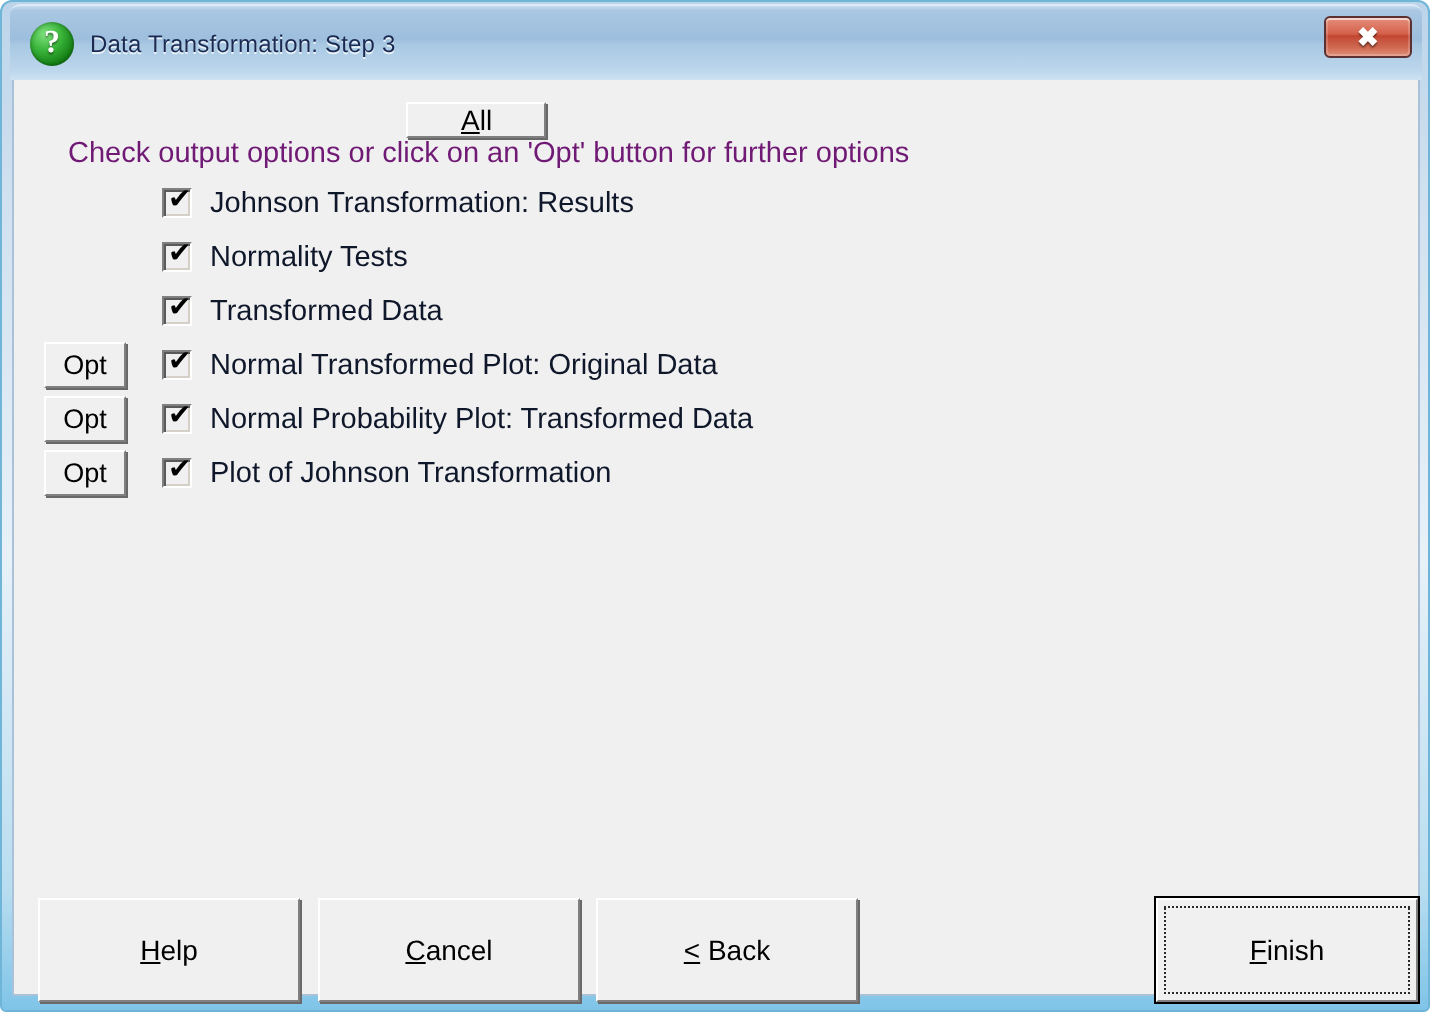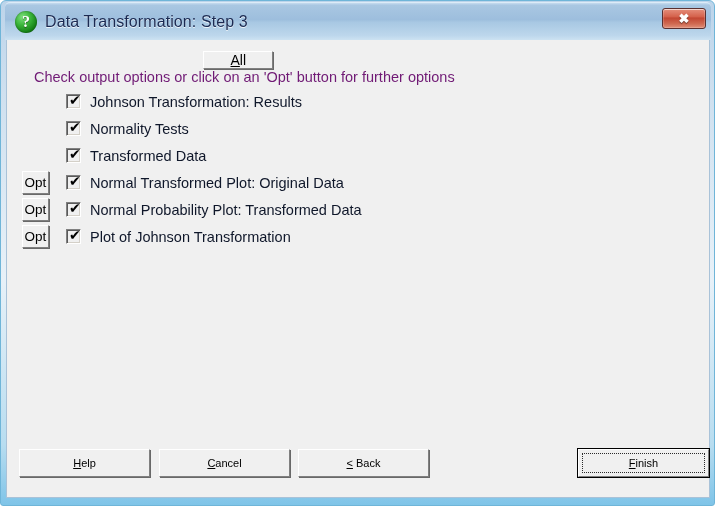--- a/index.html
+++ b/index.html
@@ -72,21 +72,21 @@
     line-height: 22px;
     text-align: center;
     font-family: "Liberation Serif", serif;
     font-weight: bold;
     font-size: 16px;
     color: #ffffff;
     text-shadow: 0 1px 1px rgba(0,0,0,0.45);
   }
   .title-text {
     font-family: "Liberation Sans", sans-serif;
-    font-size: 16px;
+    font-size: 12px;
     color: #1b2a52;
     letter-spacing: 0.1px;
     white-space: nowrap;
     text-shadow: 0 1px 0 rgba(255,255,255,0.75);
   }
 
   
   .close-btn {
     position: absolute;
     right: 8px;
@@ -192,21 +192,21 @@
     top: 48px;
     width: 100%;
   }
   .opt-row {
     position: relative;
     height: 27px;
     display: flex;
     align-items: center;
   }
   .opt-btn-slot {
-    width: 42px;
+    width: 57px;
     flex: 0 0 auto;
     display: flex;
     align-items: center;
     padding-left: 15px;
     box-sizing: border-box;
   }
   .btn-opt {
     width: 41px;
     height: 23px;
     font-size: 13.5px;
@@ -250,22 +250,22 @@
     position: absolute;
     left: 0;
     bottom: 8px;
     width: 100%;
     height: 40px;
   }
   .btn-bottom {
     position: absolute;
     top: 0;
     width: 131px;
-    height: 28px;
-    font-size: 11px;
+    height: 52px;
+    font-size: 14px;
   }
   .btn-help   { left: 12px; }
   .btn-cancel { left: 152px; }
   .btn-back   { left: 291px; }
   .btn-next   { left: 431px; }
   .btn-finish {
     left: 571px;
     border-top: 1px solid #ffffff;
     border-left: 1px solid #ffffff;
     border-right: 1px solid #808080;

